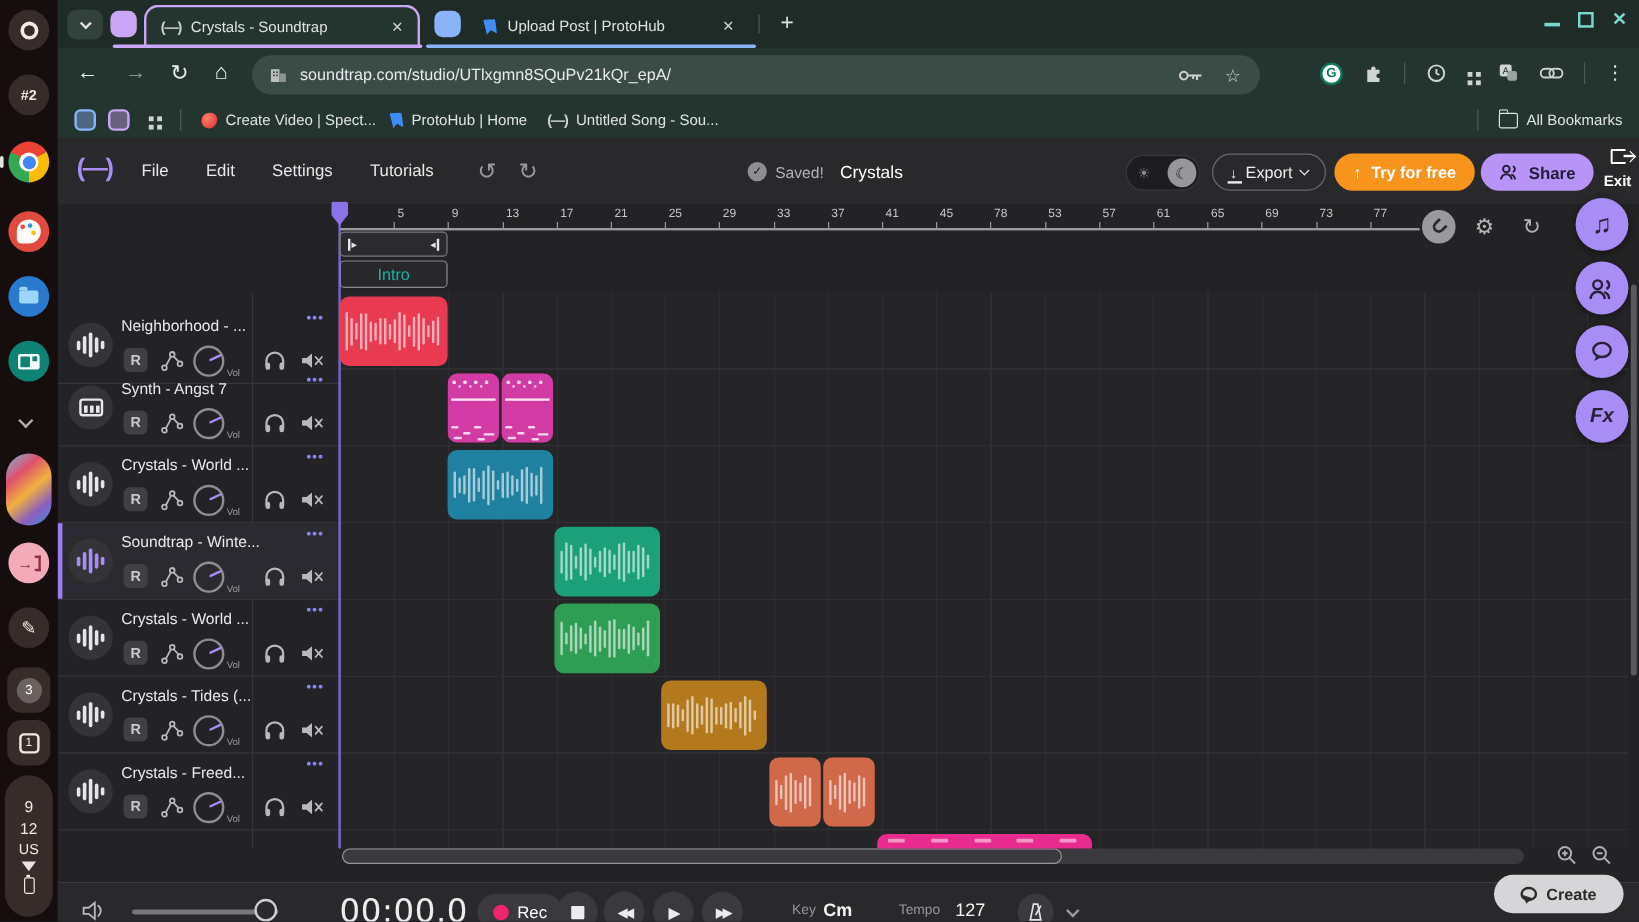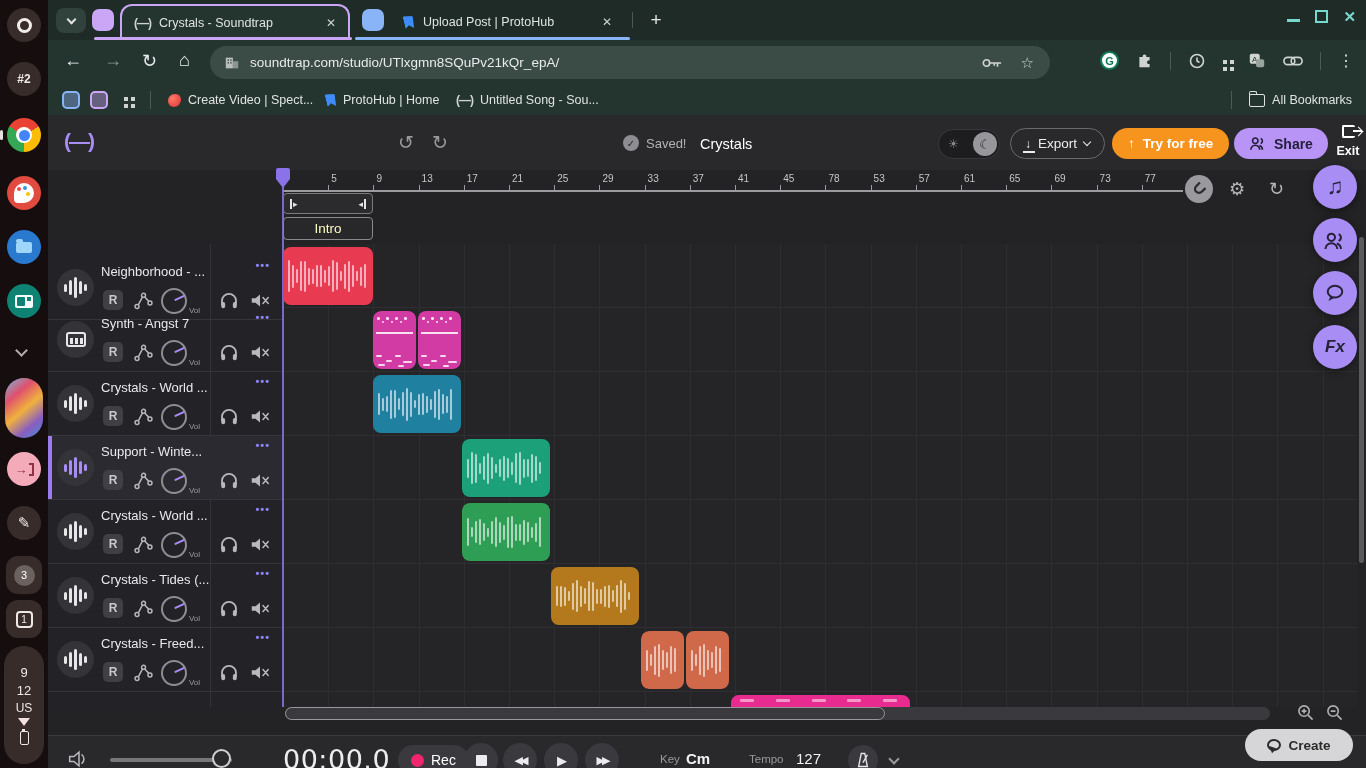--- a/index.html
+++ b/index.html
@@ -120,21 +120,21 @@
   .tick span{position:absolute;left:3px;top:3px;font-size:10px;color:#c6c6ca}
   #playhead-marker{position:absolute;left:276px;top:168px;width:14px;height:20px;background:#8b72e8;z-index:12;
     clip-path:polygon(0 0,100% 0,100% 55%,50% 100%,0 55%);border-radius:2px}
   #playhead-line{position:absolute;left:282px;top:186px;width:2px;height:521px;background:rgba(139,114,232,.85);z-index:3}
   #loopbox{position:absolute;left:283px;top:193px;width:90px;height:21px;background:#2b2b2e;border:1px solid #7a7a7e;border-radius:4px;
     display:flex;justify-content:space-between;align-items:center;padding:0 6px;color:#e6e6e8;font-size:9px;z-index:4}
   .loop-l{border-left:2px solid #e6e6e8;padding-left:1px}
   .loop-r{border-right:2px solid #e6e6e8;padding-right:1px}
   #sections{position:absolute;left:283px;top:216px;width:1074px;height:26px}
   .section-box{position:absolute;top:1px;height:23px;background:#28282b;border:1px solid #8a8a8e;border-radius:4px;
-    color:#fef9c3;font-size:13.5px;display:flex;align-items:center;justify-content:center}
+    color:#14b8a6;font-size:13.5px;display:flex;align-items:center;justify-content:center}
 
   #lanes{position:absolute;left:283px;top:244px;width:1074px;height:463px;overflow:hidden;background-color:#252528;
     background-image:repeating-linear-gradient(90deg,#2e2e32 0 1px,transparent 1px 45.2px),
                      repeating-linear-gradient(180deg,transparent 0 63px,#2f2f33 63px 64px)}
   .clip{position:absolute;height:58px;border-radius:8px;overflow:hidden;z-index:5}
   .clip .seg{position:absolute;top:0;height:58px;border-radius:8px;overflow:hidden}
   .wf{position:absolute;inset:0;display:flex;align-items:center;gap:2px;padding:0 5px}
   .wf i{flex:0 0 2px;width:2px;background:rgba(255,255,255,.6);border-radius:1px}
   .clip b{position:absolute;display:block}
   .mdot{width:2.5px;height:2.5px;background:rgba(255,255,255,.85);border-radius:50%}
@@ -352,20 +352,21 @@
     </div>
     <span class="vdiv" style="position:absolute;right:134px;top:6px"></span>
     <div class="bm" style="right:14px;left:auto;position:absolute">
       <span class="folder-sv"></span>
       <span>All Bookmarks</span>
     </div>
   </div>
 
   <div id="appheader">
     <span class="st-applogo">(—)</span>
+    <div id="menus"><span>File</span><span>Edit</span><span>Settings</span><span>Tutorials</span></div>
     <span class="undo-ic" style="left:350px">↺</span>
     <span class="redo-ic" style="left:384px">↻</span>
     <div id="saved">
       <span class="save-check">✓</span>
       <span>Saved!</span>
     </div>
     <div id="projtitle">Crystals</div>
     <div id="themetoggle">
       <span class="sun">☀</span>
       <span class="moon-circ">☾</span>
@@ -769,21 +770,21 @@
         <span class="selbar"></span>
         <div class="ticon">
           <span class="wbars">
             <i></i>
             <i></i>
             <i></i>
             <i></i>
             <i></i>
           </span>
         </div>
-        <div class="tname">Support - Winte...</div>
+        <div class="tname">Soundtrap - Winte...</div>
         <div class="tdots">•••</div>
         <div class="trec">R</div>
         <div class="tauto"><svg width="21" height="19" viewBox="0 0 24 22" fill="none" stroke="#b9b9bd" stroke-width="1.7">
             <circle cx="4.5" cy="18" r="2.3"></circle>
             <circle cx="12" cy="5" r="2.3"></circle>
             <circle cx="19.5" cy="14" r="2.3"></circle>
             <path d="M6 16L10.7 7.2M13.3 7L18.2 12"></path>
           </svg></div>
         <div class="tknob">
           <i></i>

